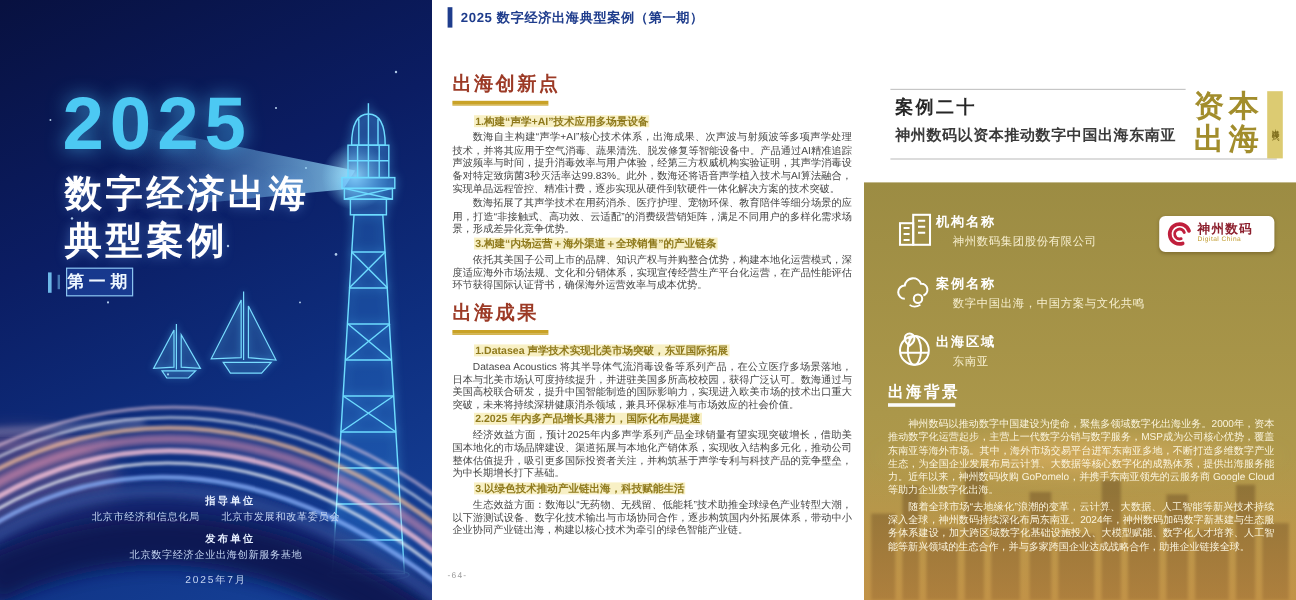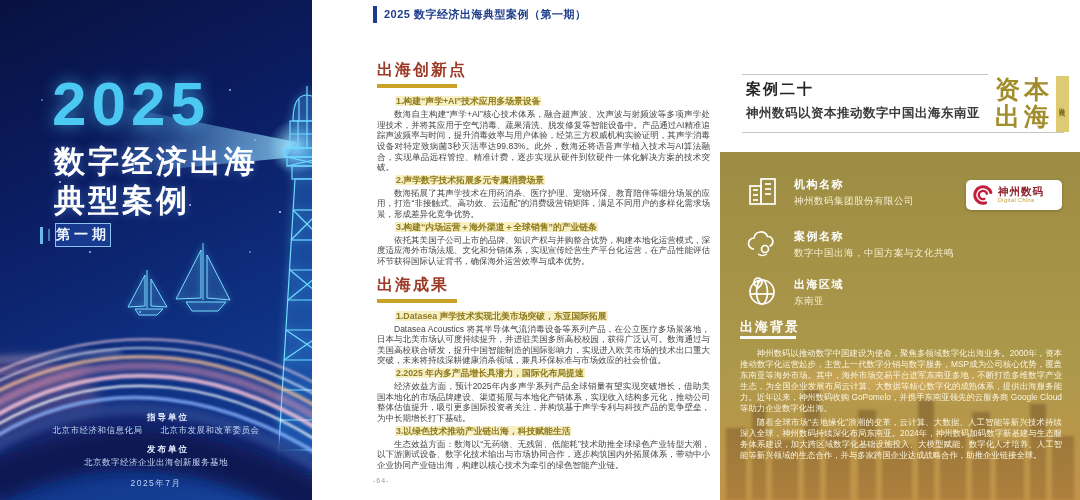--- a/index.html
+++ b/index.html
@@ -1,21 +1,21 @@
 <!DOCTYPE html>
 <html><head>
 <meta charset="utf-8">
 <style>
   html,body{margin:0;padding:0;background:#e8e8e8;}
   .stage{position:relative;width:1080px;height:500px;overflow:hidden;background:#ffffff;
          font-family:"Liberation Sans","DejaVu Sans",sans-serif;}
   .stage *{box-sizing:border-box;}
 
   
-  .cover{position:absolute;left:0;top:0;width:312px;height:500px;overflow:hidden;
+  .cover{position:absolute;left:0;top:0;width:360px;height:500px;overflow:hidden;
          background:linear-gradient(155deg,#081140 0%,#0b1d63 35%,#0e2f80 65%,#17449b 100%);}
   .cover-art{position:absolute;left:0;top:0;}
   .cover-year{position:absolute;left:52px;top:68px;font-size:62px;font-weight:bold;letter-spacing:5px;
               color:#4cc9f3;text-shadow:0 0 16px rgba(80,200,255,.65);z-index:2;}
   .cover-t{position:absolute;left:54px;font-size:31px;font-weight:bold;color:#ffffff;letter-spacing:3px;
            text-shadow:0 0 10px rgba(120,180,255,.45);z-index:2;}
   .cover-t1{top:141px;} .cover-t2{top:180px;}
   .issue{position:absolute;left:40px;top:223px;display:flex;align-items:center;gap:5px;z-index:2;}
   .issue-bar1{width:3px;height:17px;background:#7fd4ff;opacity:.85;}
   .issue-bar2{width:2px;height:12px;background:#7fd4ff;opacity:.5;}
@@ -55,21 +55,21 @@
              font-size:6.5px;writing-mode:vertical-rl;text-align:center;line-height:13px;letter-spacing:1px;}
   .gold{position:absolute;left:0;top:152px;width:360px;height:348px;overflow:hidden;
         background:linear-gradient(180deg,#9c8c43 0%,#ab974a 55%,#b89d4e 100%);}
   .photo{position:absolute;left:0;bottom:0;width:360px;height:155px;}
   .photo .glow{position:absolute;left:0;right:0;top:10px;height:50px;
                background:radial-gradient(ellipse at 50% 50%,rgba(255,195,115,.5),rgba(255,195,115,0) 70%);filter:blur(6px);}
   .photo .warm{position:absolute;left:0;right:0;bottom:0;height:120px;
                background:linear-gradient(180deg,rgba(200,140,70,0),rgba(202,138,66,.55));}
   .photo .b{position:absolute;bottom:0;background:rgba(104,80,38,.55);filter:blur(1.5px);}
   .info-icon{position:absolute;width:34px;height:34px;color:#fff;z-index:2;}
-  .i-label{position:absolute;left:74px;font-size:11px;font-weight:bold;color:#ffffff;letter-spacing:1.5px;z-index:2;}
+  .i-label{position:absolute;left:60px;font-size:11px;font-weight:bold;color:#ffffff;letter-spacing:1.5px;z-index:2;}
   .i-value{position:absolute;left:74px;font-size:9.5px;color:#f7efcf;letter-spacing:.5px;z-index:2;}
   .logo-card{position:absolute;left:246px;top:28px;width:96px;height:30px;background:#fff;border-radius:5px;
              display:flex;align-items:center;gap:4px;padding:2px 6px;z-index:2;box-shadow:0 1px 3px rgba(60,40,0,.3);}
   .logo-cn{font-size:10.5px;font-weight:bold;color:#8c1f2d;letter-spacing:1px;line-height:1.1;}
   .logo-en{font-size:5.5px;color:#c09a2a;letter-spacing:.4px;line-height:1;}
   .bg-title{position:absolute;left:20px;top:166px;font-size:13px;font-weight:bold;color:#fff;letter-spacing:2px;z-index:2;}
   .bg-rule{position:absolute;left:20px;top:184px;width:56px;height:3px;background:#fbfbfb;z-index:2;}
   .bg-text{position:absolute;left:20px;top:196px;width:322px;font-size:8.4px;line-height:1.32;color:#fbf4dd;
            text-align:justify;z-index:2;}
   .bg-text p{text-indent:2em;margin:0 0 2px 0;}
@@ -204,23 +204,22 @@
     <div class="mid-head">
       <span class="mid-head-bar"></span>
       <span class="mid-head-txt">2025 数字经济出海典型案例（第一期）</span>
     </div>
 
     <div class="mid-col">
       <h2 class="sec">出海创新点</h2>
       <div class="rule-gold"></div>
 
       <div class="sub"><span class="hl">1.构建“声学+AI”技术应用多场景设备</span></div>
-      <p class="body">数海自主构建“声学+AI”核心技术体系，融合超声波、次声波与射频波等多项声学处理技术，并将其应用于空气消毒、蔬果清洗、脱发修复等智能设备中。产品通过AI精准追踪声波频率与时间，提升消毒效率与用户体验，经第三方权威机构实验证明，其声学消毒设备对特定致病菌3秒灭活率达99.83%。此外，数海还将语音声学植入技术与AI算法融合，实现单品远程管控、精准计费，逐步实现从硬件到软硬件一体化解决方案的技术突破。</p>
-
-      <div class="sub"><span class="hl">2.声学数字技术拓展多元专属消费场景</span></div>
+      <p class="body">数海自主构建“声学+AI”核心技术体系，出海成果、次声波与射频波等多项声学处理技术，并将其应用于空气消毒、蔬果清洗、脱发修复等智能设备中。产品通过AI精准追踪声波频率与时间，提升消毒效率与用户体验，经第三方权威机构实验证明，其声学消毒设备对特定致病菌3秒灭活率达99.83%。此外，数海还将语音声学植入技术与AI算法融合，实现单品远程管控、精准计费，逐步实现从硬件到软硬件一体化解决方案的技术突破。</p>
+
       <p class="body">数海拓展了其声学技术在用药消杀、医疗护理、宠物环保、教育陪伴等细分场景的应用，打造“非接触式、高功效、云适配”的消费级营销矩阵，满足不同用户的多样化需求场景，形成差异化竞争优势。</p>
 
       <div class="sub"><span class="hl">3.构建“内场运营＋海外渠道＋全球销售”的产业链条</span></div>
       <p class="body">依托其美国子公司上市的品牌、知识产权与并购整合优势，构建本地化运营模式，深度适应海外市场法规、文化和分销体系，实现宣传经营生产平台化运营，在产品性能评估环节获得国际认证背书，确保海外运营效率与成本优势。</p>
 
       <h2 class="sec sec2">出海成果</h2>
       <div class="rule-gold"></div>
 
       <div class="sub"><span class="hl">1.Datasea 声学技术实现北美市场突破，东亚国际拓展</span></div>
       <p class="body">Datasea Acoustics 将其半导体气流消毒设备等系列产品，在公立医疗多场景落地，日本与北美市场认可度持续提升，并进驻美国多所高校校园，获得广泛认可。数海通过与美国高校联合研发，提升中国智能制造的国际影响力，实现进入欧美市场的技术出口重大突破，未来将持续深耕健康消杀领域，兼具环保标准与市场效应的社会价值。</p>

